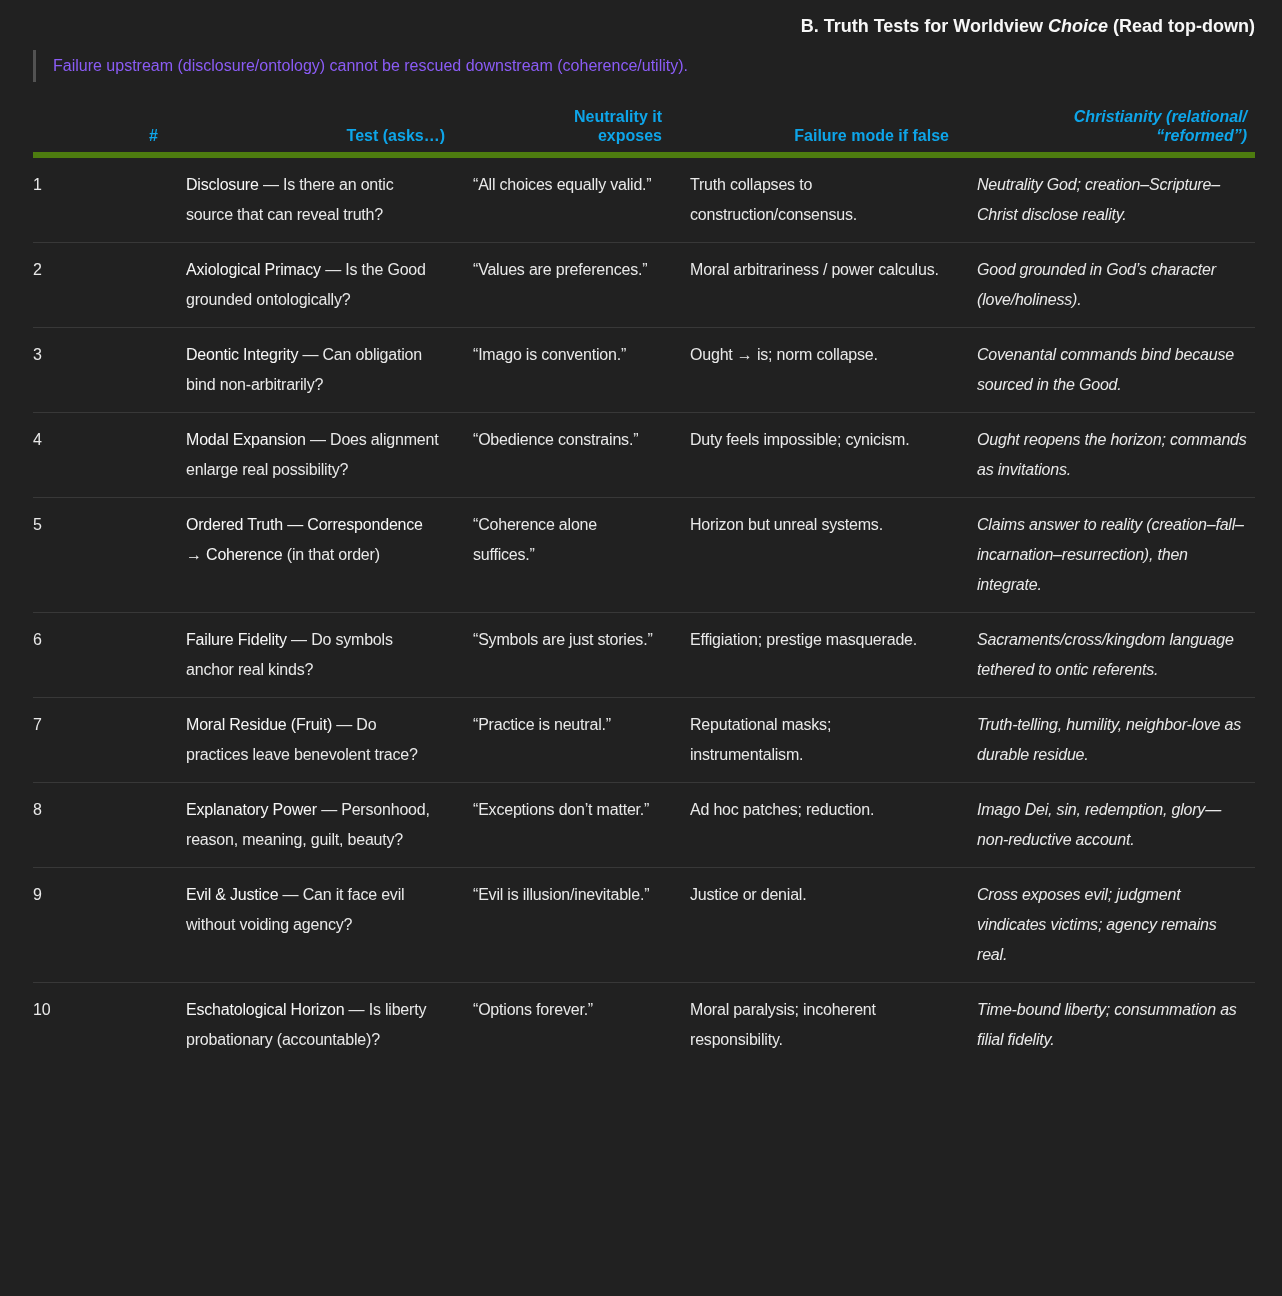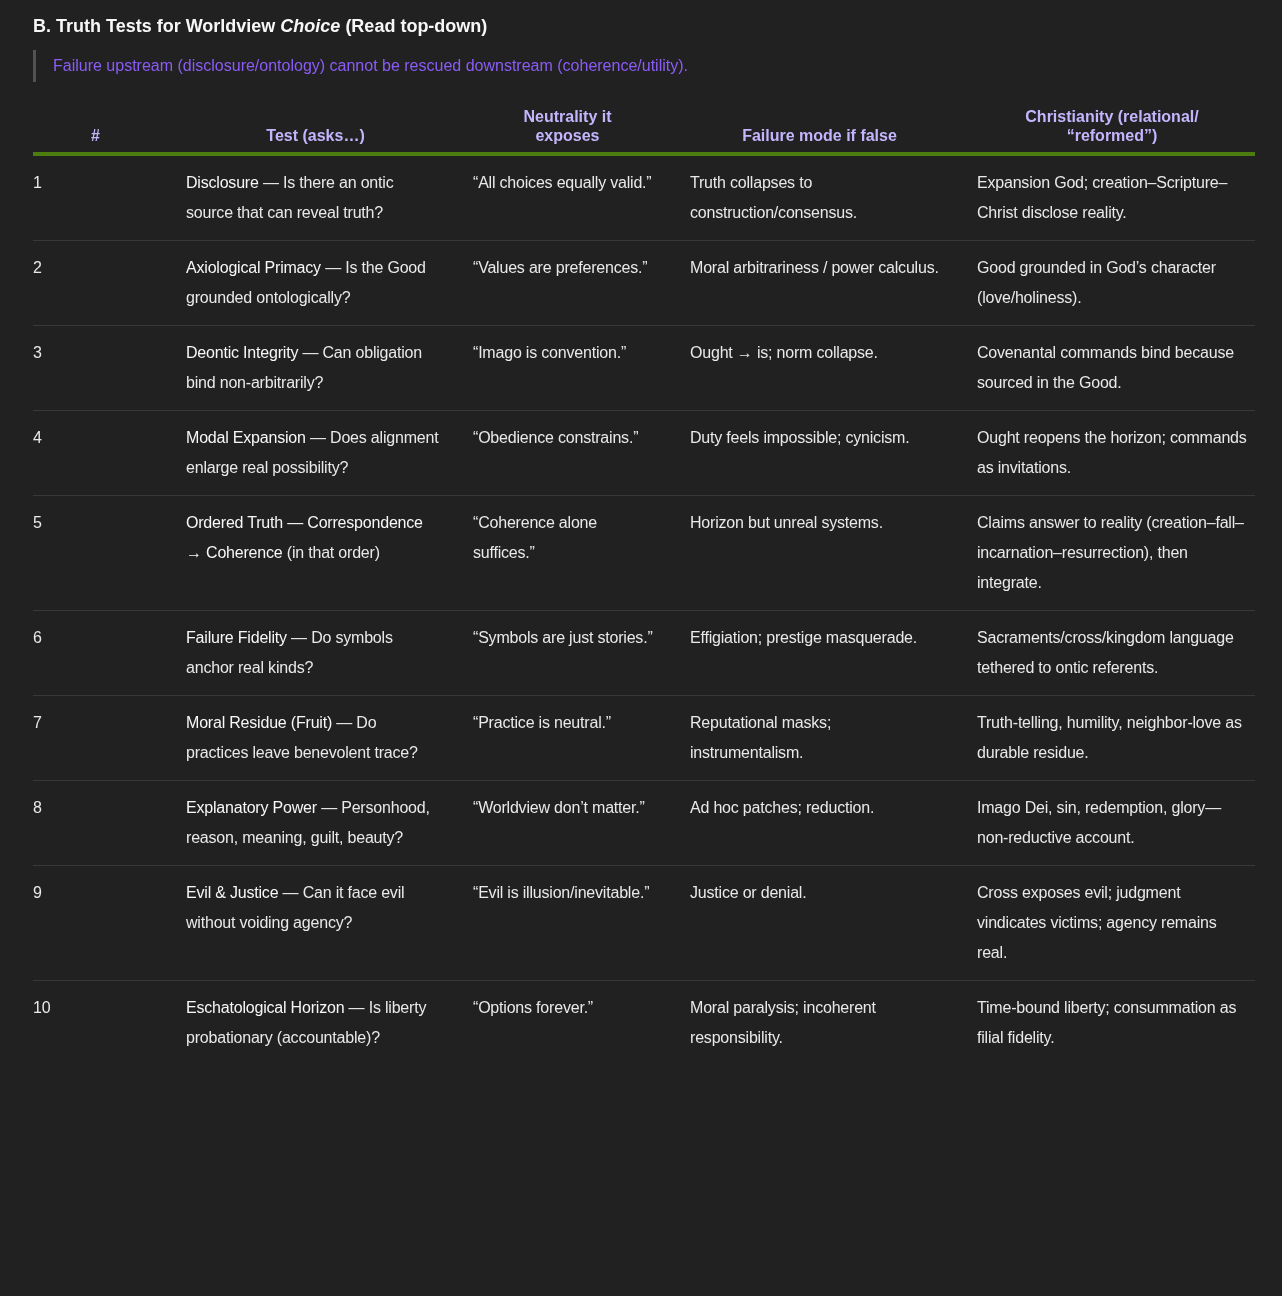--- a/index.html
+++ b/index.html
@@ -11,54 +11,55 @@
     font-family: "Liberation Sans", "DejaVu Sans", sans-serif;
     font-size: 16px;
     color: #e9e9e9;
     padding: 14px 27px 0 33px;
   }
   .page-title {
     font-size: 18px;
     line-height: 24px;
     font-weight: 700;
     color: #f7f7f7;
+    text-align: right;
   }
   .page-title em { font-style: italic; }
   .callout {
     margin-top: 12px;
     border-left: 3px solid #525252;
     padding: 1px 0 1px 17px;
     line-height: 30px;
     color: #8b5cf6;
   }
   table.truth-table {
     border-collapse: collapse;
     table-layout: fixed;
     width: 1222px;
     margin-top: 25px;
   }
   .truth-table th {
-    text-align: center;
+    text-align: right;
     vertical-align: bottom;
     font-weight: 700;
-    color: #c4b5fd;
+    color: #0ea5e9;
     line-height: 19px;
     padding: 0 28px 7px 0;
-    border-bottom: 4px solid #4d7c0f;
+    border-bottom: 6px solid #4d7c0f;
     white-space: pre-line;
   }
   .truth-table td {
     vertical-align: top;
     line-height: 30px;
     padding: 12px 32px 12px 0;
     letter-spacing: -0.2px;
     color: #e9e9e9;
   }
   .truth-table tbody tr + tr td { border-top: 1px solid #383838; }
-  .truth-table td:last-child, .truth-table th:last-child { padding-right: 8px; }
+  .truth-table td:last-child, .truth-table th:last-child { padding-right: 8px; font-style: italic; }
   .truth-table strong { font-weight: 400; color: #f7f7f7; }
   col.c-num   { width: 153px; }
   col.c-test  { width: 287px; }
   col.c-neut  { width: 217px; }
   col.c-fail  { width: 287px; }
   col.c-chris { width: 278px; }
 </style>
 </head>
 <body>
 
@@ -84,21 +85,21 @@
       <th>Christianity (relational/
 “reformed”)</th>
     </tr>
   </thead>
   <tbody>
   <tr>
     <td><span>1</span></td>
     <td><strong>Disclosure</strong><span> — Is there an ontic source that can reveal truth?</span></td>
     <td><span>“All choices equally valid.”</span></td>
     <td><span>Truth collapses to construction/consensus.</span></td>
-    <td><span>Expansion God; creation–Scripture–Christ disclose reality.</span></td>
+    <td><span>Neutrality God; creation–Scripture–Christ disclose reality.</span></td>
   </tr>
 
   <tr>
     <td><span>2</span></td>
     <td><strong>Axiological Primacy</strong><span> — Is the Good grounded ontologically?</span></td>
     <td><span>“Values are preferences.”</span></td>
     <td><span>Moral arbitrariness / power calculus.</span></td>
     <td><span>Good grounded in God’s character (love/holiness).</span></td>
   </tr>
 
@@ -138,21 +139,21 @@
     <td><span>7</span></td>
     <td><strong>Moral Residue (Fruit)</strong><span> — Do practices leave benevolent trace?</span></td>
     <td><span>“Practice is neutral.”</span></td>
     <td><span>Reputational masks; instrumentalism.</span></td>
     <td><span>Truth-telling, humility, neighbor-love as durable residue.</span></td>
   </tr>
 
   <tr>
     <td><span>8</span></td>
     <td><strong>Explanatory Power</strong><span> — Personhood, reason, meaning, guilt, beauty?</span></td>
-    <td><span>“Worldview don’t matter.”</span></td>
+    <td><span>“Exceptions don’t matter.”</span></td>
     <td><span>Ad hoc patches; reduction.</span></td>
     <td><span>Imago Dei, sin, redemption, glory—non-reductive account.</span></td>
   </tr>
 
   <tr>
     <td><span>9</span></td>
     <td><strong>Evil &amp; Justice</strong><span> — Can it face evil without voiding agency?</span></td>
     <td><span>“Evil is illusion/inevitable.”</span></td>
     <td><span>Justice or denial.</span></td>
     <td><span>Cross exposes evil; judgment vindicates victims; agency remains real.</span></td>

